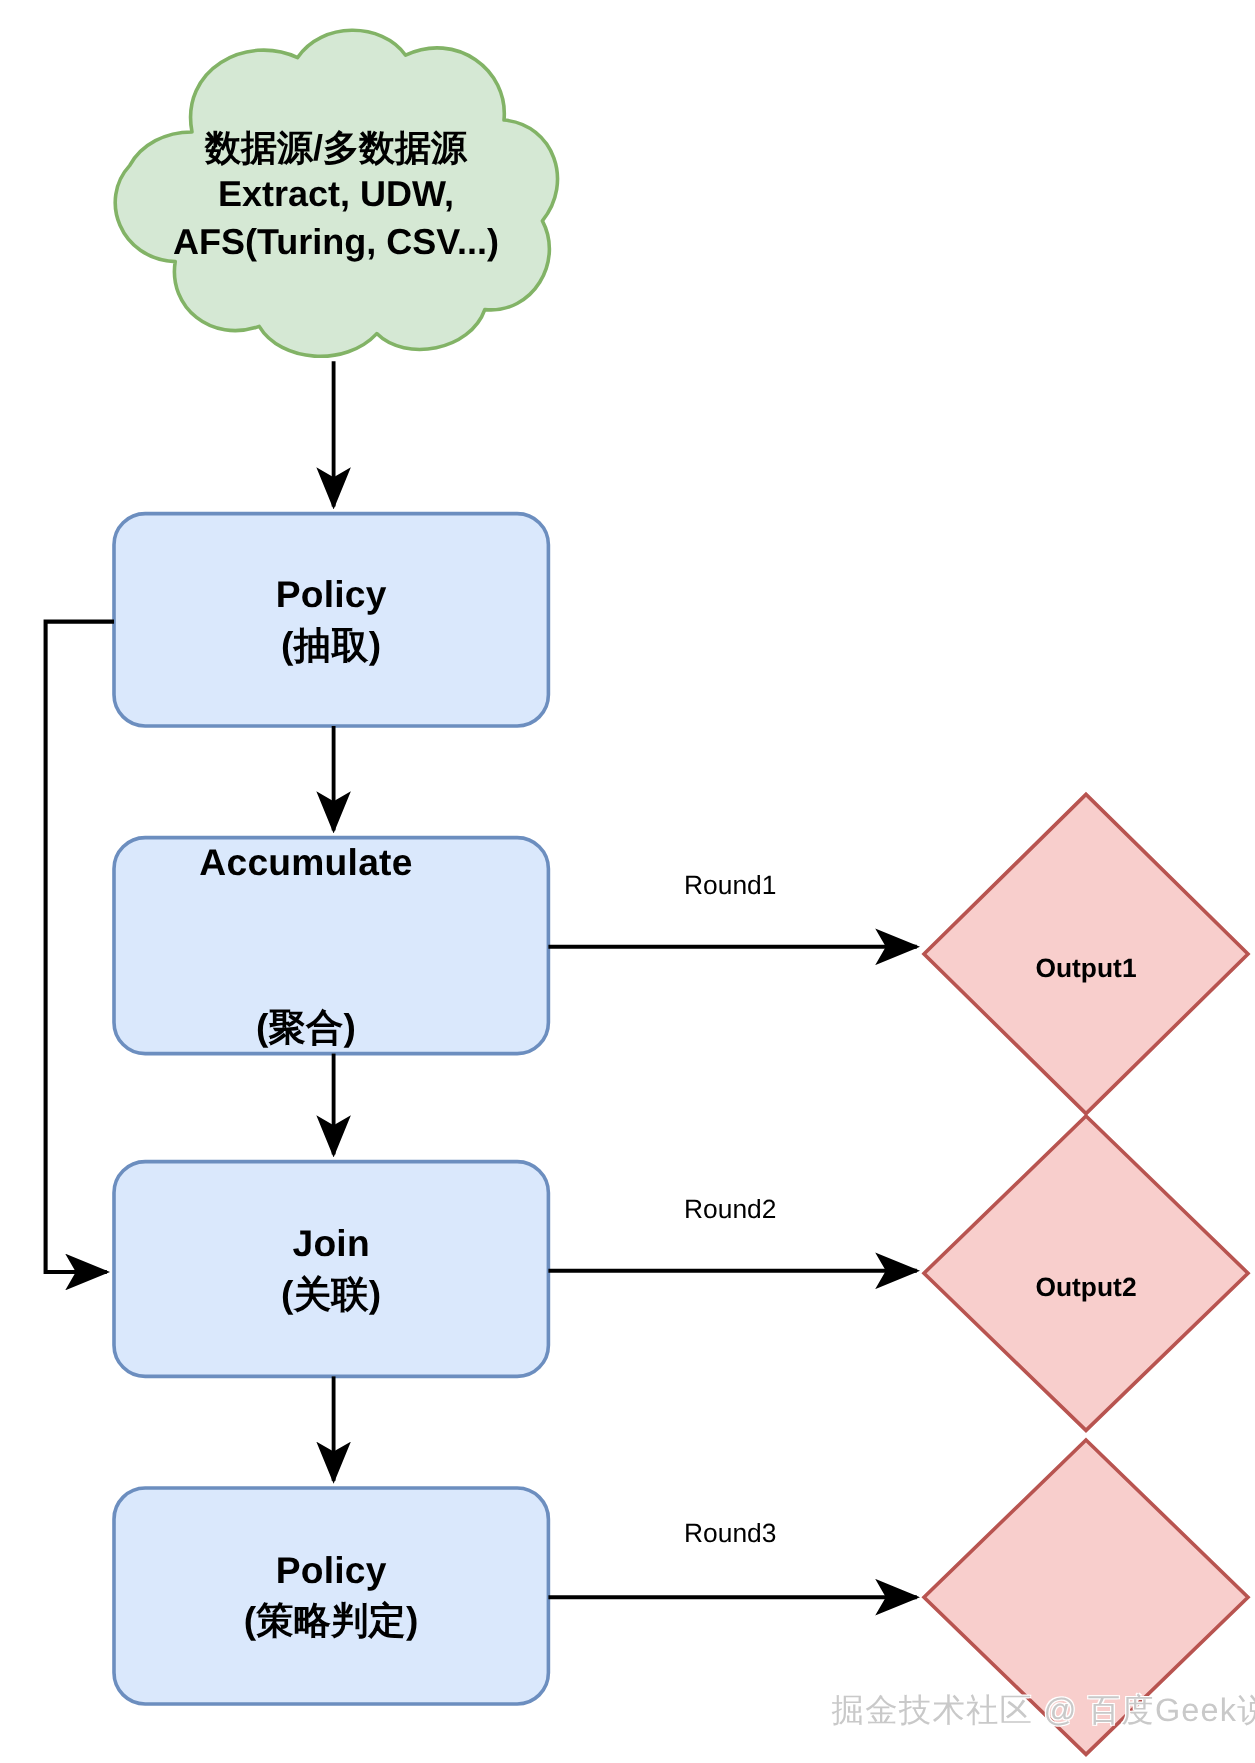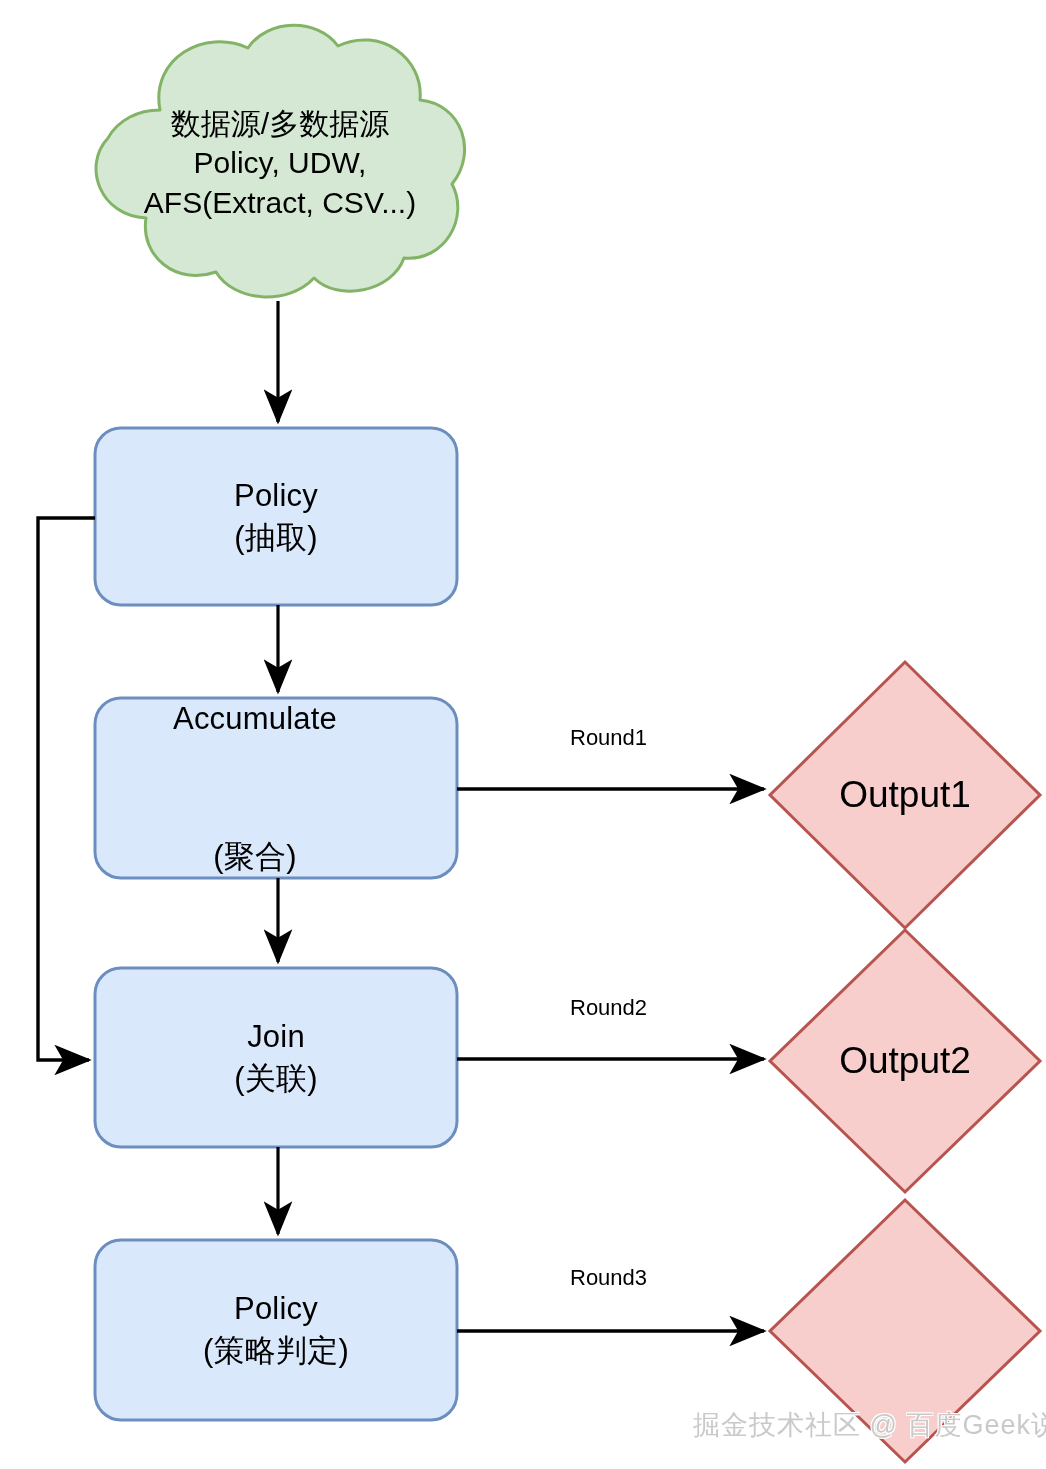--- a/index.html
+++ b/index.html
@@ -27,32 +27,34 @@
   }
   .node-label {
     position: absolute;
     display: flex;
     flex-direction: column;
     align-items: center;
     justify-content: center;
     text-align: center;
     color: #000000;
     pointer-events: none;
+    font-weight: bold;
   }
   .proc-label {
     font-size: 31px;
     line-height: 1.34;
     letter-spacing: 0.2px;
   }
   .cloud-label {
     font-size: 30px;
     line-height: 1.32;
   }
   .diamond-label {
-    font-size: 37px;
+    font-size: 22px;
+    justify-content: flex-end;
   }
   .edge-label {
     position: absolute;
     font-size: 22px;
     color: #000000;
     white-space: nowrap;
   }
   .watermark {
     position: absolute;
     font-size: 27px;
@@ -111,22 +113,22 @@
     <polygon points="905,930 1040,1061 905,1192 770,1061" fill="#f8cecc" stroke="#b85450" stroke-width="3" stroke-linejoin="miter"></polygon>
     <polygon points="905,1200 1040,1331 905,1462 770,1331" fill="#f8cecc" stroke="#b85450" stroke-width="3" stroke-linejoin="miter"></polygon>
 
     <line x1="457" y1="789" x2="764" y2="789" stroke="#000000" stroke-width="3.4" marker-end="url(#arrowhead)"></line>
     <line x1="457" y1="1059" x2="764" y2="1059" stroke="#000000" stroke-width="3.4" marker-end="url(#arrowhead)"></line>
     <line x1="457" y1="1331" x2="764" y2="1331" stroke="#000000" stroke-width="3.4" marker-end="url(#arrowhead)"></line>
   </svg>
 
   <div class="node-label cloud-label" style="left:60px; top:88px; width:440px; height:150px;">
     <span>数据源/多数据源</span>
-    <span>Policy, UDW,</span>
-    <span>AFS(Extract, CSV...)</span>
+    <span>Extract, UDW,</span>
+    <span>AFS(Turing, CSV...)</span>
   </div>
 
   <div class="node-label proc-label" style="left:95px; top:428px; width:362px; height:177px;">
     <span>Policy</span>
     <span>(抽取)</span>
   </div>
   <div class="node-label proc-label" style="left:95px; top:698px; width:320px; height:180px;justify-content:space-between;">
     <span>Accumulate</span>
     <span>(聚合)</span>
   </div>

